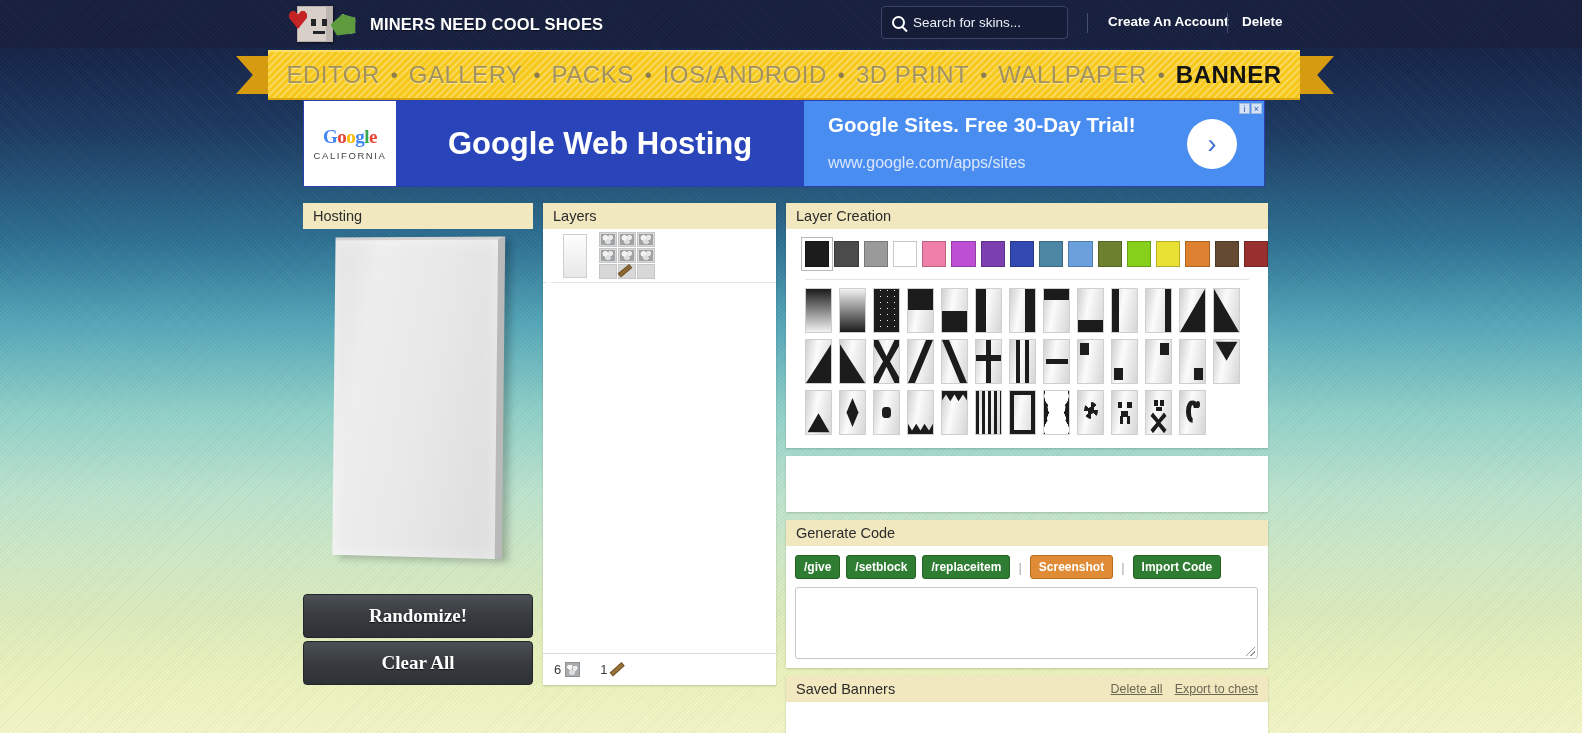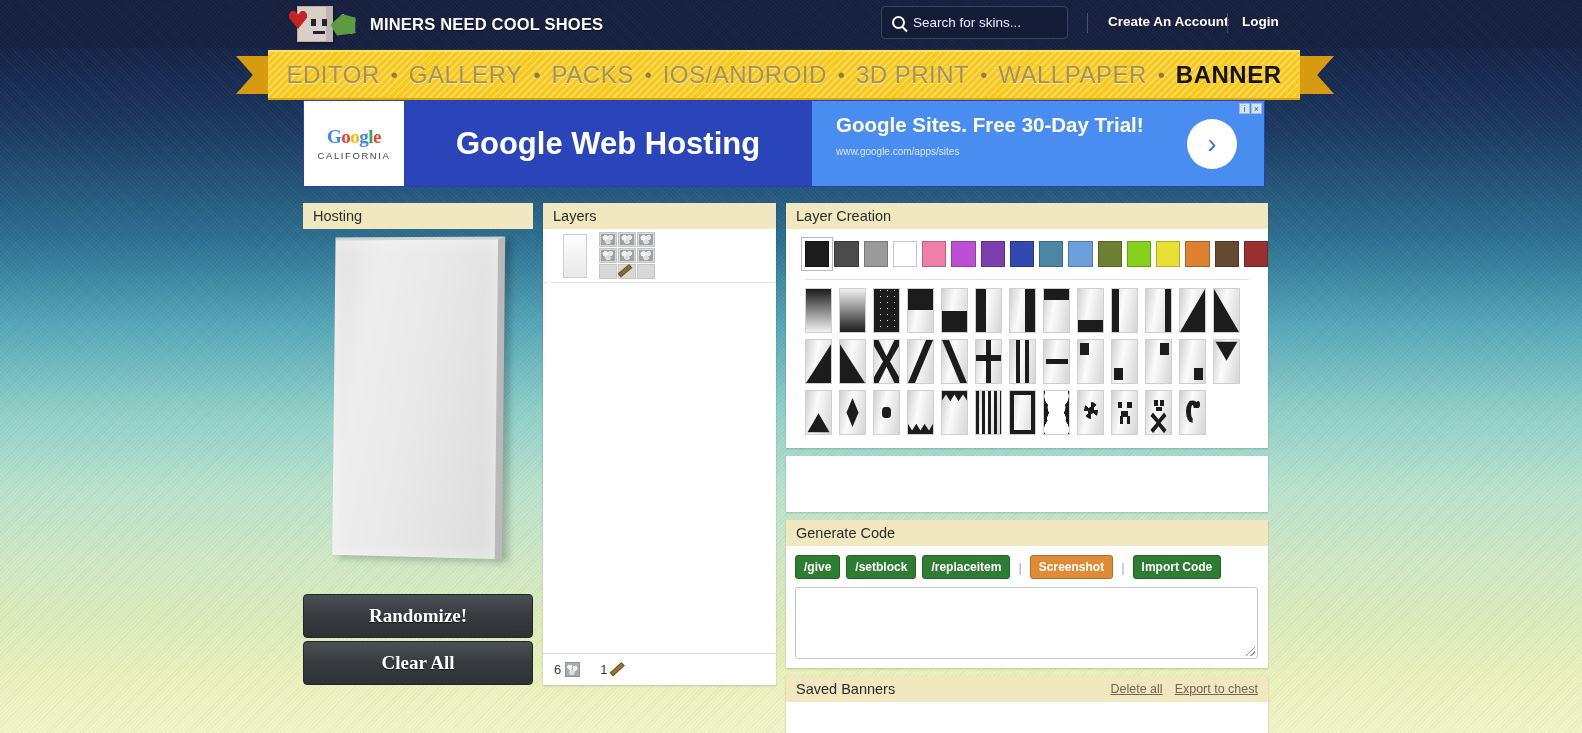--- a/index.html
+++ b/index.html
@@ -105,32 +105,32 @@
     cursor:pointer; white-space:nowrap;
   }
   .nav-item.active{ color:#141414; font-weight:bold; text-shadow:none; }
   .nav-dot{ color:#8c7c4f; font-size:20px; padding:0 11px; }
 
   
   .ad{
     position:absolute; left:303px; top:100px; width:962px; height:87px;
     border:1px solid #2a3fb0; display:flex; overflow:hidden;
   }
-  .ad-logo{ width:100px; background:#fff; display:flex; flex-direction:column;
+  .ad-logo{ width:92px; background:#fff; display:flex; flex-direction:column;
             align-items:center; justify-content:center; gap:2px; }
   .ad-logo .g{ font-family:"Liberation Serif", serif; font-size:19px; letter-spacing:-.5px; }
   .ad-logo .g b:nth-child(1){color:#4285F4}.ad-logo .g b:nth-child(2){color:#EA4335}
   .ad-logo .g b:nth-child(3){color:#FBBC05}.ad-logo .g b:nth-child(4){color:#4285F4}
   .ad-logo .g b:nth-child(5){color:#34A853}.ad-logo .g b:nth-child(6){color:#EA4335}
   .ad-logo .cal{ font-size:9.5px; color:#444; letter-spacing:1.6px; }
   .ad-mid{ width:408px; background:#2a45ba; display:flex; align-items:center; justify-content:center; }
   .ad-mid span{ color:#fff; font-size:31px; font-weight:bold; }
   .ad-right{ flex:1; background:#4a8df0; position:relative; padding:11px 0 0 24px; }
   .ad-right .l1, .ad-right .l2{ color:#fff; font-size:20.5px; font-weight:bold; line-height:26px; }
-  .ad-right .url{ color:#d9e6fb; font-size:10px; margin-top:8px; }
+  .ad-right .url{ color:#d9e6fb; font-size:16px; margin-top:16px; }
   .ad-arrow{
     position:absolute; right:27px; top:18px; width:50px; height:50px; border-radius:50%;
     background:#fff; display:flex; align-items:center; justify-content:center;
     color:#3f6fd0; font-size:27px; line-height:1;
   }
   .ad-badges{ position:absolute; right:2px; top:2px; display:flex; gap:1px; }
   .ad-badges .b{ width:11px; height:11px; font-size:9px; line-height:11px; text-align:center;
                  background:#d6e2f5; color:#2a5db0; border:1px solid #9fb8dd; }
 
   
@@ -284,21 +284,21 @@
       <div class="brand-name">MINERS NEED COOL SHOES</div>
     </div>
 
     <div class="search-box">
       <span class="mag"></span>
       <span class="ph">Search for skins...</span>
     </div>
     <div class="hdr-div" style="left:1087px"></div>
     <a class="hdr-link" style="left:1108px">Create An Account</a>
     <div class="hdr-div" style="left:1227px"></div>
-    <a class="hdr-link" style="left:1242px">Login</a>
+    <a class="hdr-link" style="left:1242px">Delete</a>
   </div>
 
   <div class="ribbon-wrap">
     <div class="rib-tail l"></div>
     <div class="rib-tail r"></div>
     <div class="ribbon">
       <div class="inner" id="nav-inner">
           <span class="nav-item">EDITOR</span>
           <span class="nav-dot">•</span>
           <span class="nav-item">GALLERY</span>

